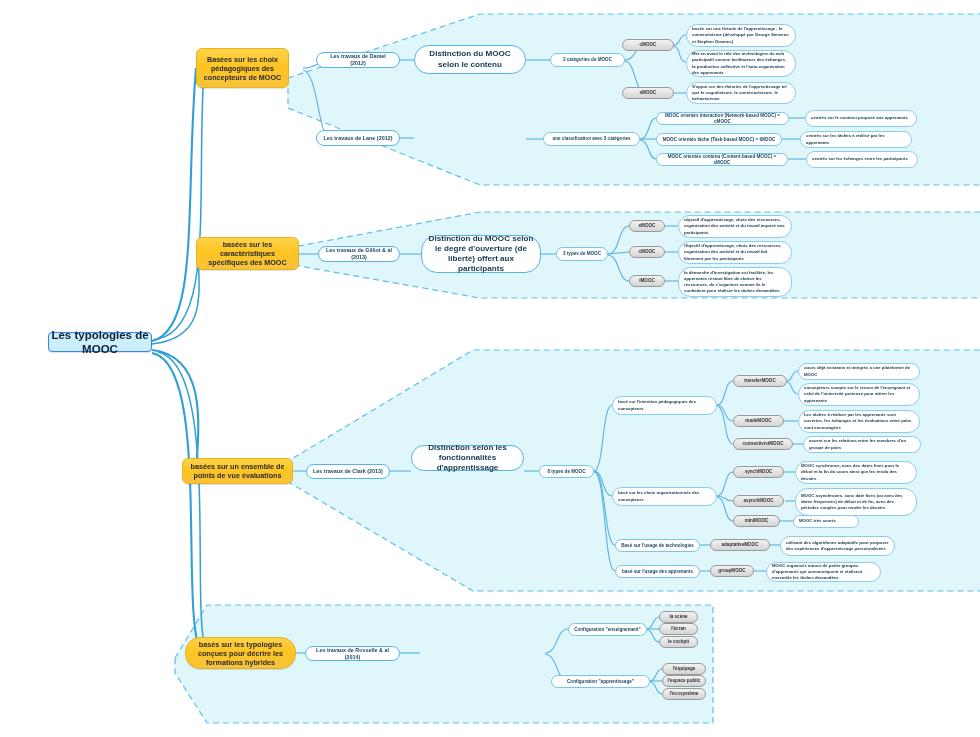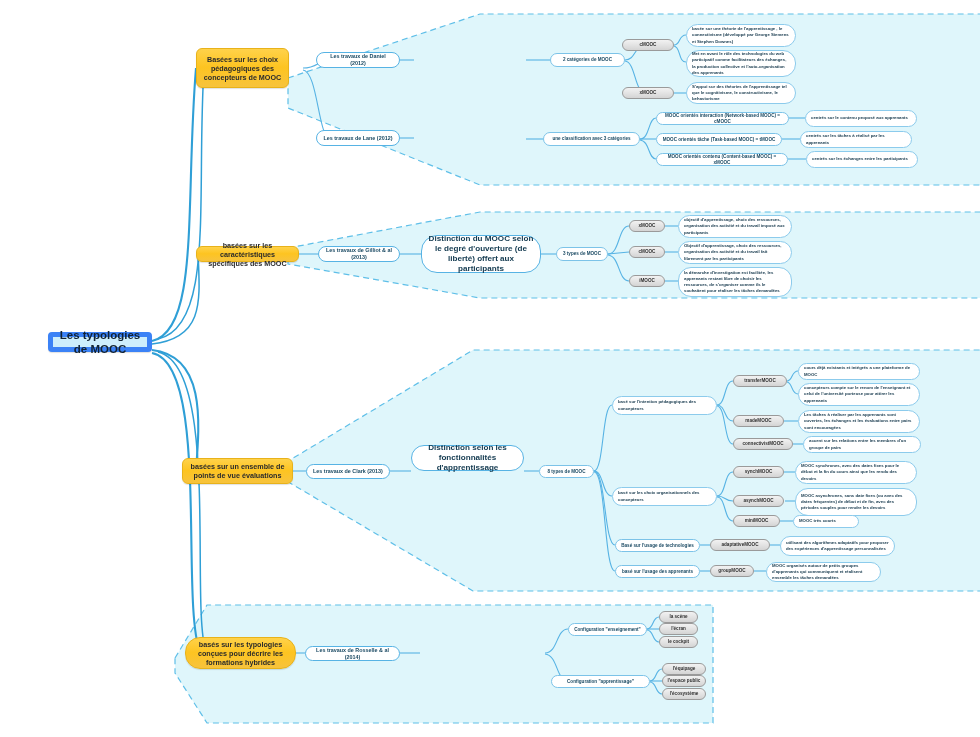--- a/index.html
+++ b/index.html
@@ -10,21 +10,21 @@
 
   
   .envelope{position:absolute;}
   .envelope svg{display:block;overflow:visible;}
 
   
   .node{position:absolute;box-sizing:border-box;display:flex;align-items:center;
         justify-content:center;text-align:center;line-height:1.25;}
 
   .n-root{
-     background:#cdeefc;border:5px solid #3b82f6;border-radius:4px;
+     background:#cdeefc;border:1px solid #3b82f6;border-radius:4px;
      color:#123; font-weight:bold;font-size:11.5px;padding:4px 1px;
      box-shadow:0 1px 1px rgba(0,0,0,.12);
   }
   .n-cat{
      background:linear-gradient(180deg,#ffd24a 0%,#fdc421 48%,#f7c33d 100%);
      border:1px solid #e8b21a;border-radius:6px;
      color:#2b2b2b;font-weight:bold;font-size:7.2px;padding:4px 6px;
      box-shadow:0 1px 1px rgba(0,0,0,.12);
   }
   .n-white{
@@ -168,20 +168,21 @@
       <path d="M650 681 L662 681"></path>
       <path d="M650 682 C657 682 655 694 662 694"></path>
     </g>
   </svg>
 
   <div class="node n-root" style="left:48px;top:332px;width:104px;height:20px;">Les typologies de MOOC</div>
 
   <div class="node n-cat" style="left:196px;top:48px;width:93px;height:40px;">Basées sur les choix pédagogiques des concepteurs de MOOC</div>
 
   <div class="node n-white" style="left:316px;top:52px;width:84px;height:16px;">Les travaux de Daniel (2012)</div>
+  <div class="node n-mid" style="left:414px;top:45px;width:112px;height:29px;">Distinction du MOOC selon le contenu</div>
   <div class="node n-small" style="left:550px;top:53px;width:75px;height:14px;">2 catégories de MOOC</div>
 
   <div class="node n-grey" style="left:622px;top:39px;width:52px;height:12px;">cMOOC</div>
   <div class="node n-leaf" style="left:686px;top:24px;width:110px;height:23px;">basée sur une théorie de l'apprentissage , le connectivisme (développé par George Siemens et Stephen Downes)</div>
   <div class="node n-leaf" style="left:686px;top:50px;width:110px;height:27px;">Met en avant le rôle des technologies du web participatif comme facilitateurs des échanges, la production collective et l'auto-organisation des apprenants</div>
 
   <div class="node n-grey" style="left:622px;top:87px;width:52px;height:12px;">xMOOC</div>
   <div class="node n-leaf" style="left:686px;top:82px;width:110px;height:22px;">S'appui sur des théories de l'apprentissage tel que le cognitivisme, le constructivisme, le behaviorisme</div>
 
   <div class="node n-white" style="left:316px;top:130px;width:84px;height:16px;">Les travaux de Lane (2012)</div>
@@ -189,21 +190,21 @@
 
   <div class="node n-small" style="left:656px;top:112px;width:133px;height:13px;">MOOC orientés interaction (Network-based MOOC) = cMOOC</div>
   <div class="node n-leaf ctr" style="left:805px;top:110px;width:112px;height:17px;">centrés sur le contenu proposé aux apprenants</div>
 
   <div class="node n-small" style="left:656px;top:133px;width:126px;height:13px;">MOOC orientés tâche (Task-based MOOC) = tMOOC</div>
   <div class="node n-leaf ctr" style="left:800px;top:131px;width:112px;height:17px;">centrés sur les tâches à réalisé par les apprenants</div>
 
   <div class="node n-small" style="left:656px;top:153px;width:132px;height:13px;">MOOC orientés contenu (Content-based MOOC) = xMOOC</div>
   <div class="node n-leaf ctr" style="left:806px;top:151px;width:112px;height:17px;">centrés sur les échanges entre les participants</div>
 
-  <div class="node n-cat" style="left:196px;top:246px;width:103px;height:16px;">basées sur les caractéristiques spécifiques des MOOC</div>
+  <div class="node n-cat" style="left:196px;top:237px;width:103px;height:33px;">basées sur les caractéristiques spécifiques des MOOC</div>
 
   <div class="node n-white" style="left:318px;top:246px;width:82px;height:16px;">Les travaux de Gilliot &amp; al (2013)</div>
   <div class="node n-mid" style="left:421px;top:235px;width:120px;height:38px;">Distinction du MOOC selon le degré d'ouverture (de liberté) offert aux participants</div>
   <div class="node n-small" style="left:556px;top:247px;width:52px;height:14px;">3 types de MOOC</div>
 
   <div class="node n-grey" style="left:629px;top:220px;width:36px;height:12px;">xMOOC</div>
   <div class="node n-leaf" style="left:678px;top:215px;width:114px;height:23px;">objectif d'apprentissage, choix des ressources, organisation des activité et du travail imposé aux participants</div>
 
   <div class="node n-grey" style="left:629px;top:246px;width:36px;height:12px;">cMOOC</div>
   <div class="node n-leaf" style="left:678px;top:241px;width:114px;height:23px;">Objectif d'apprentissage, choix des ressources, organisation des activité et du travail fait librement par les participants</div>

